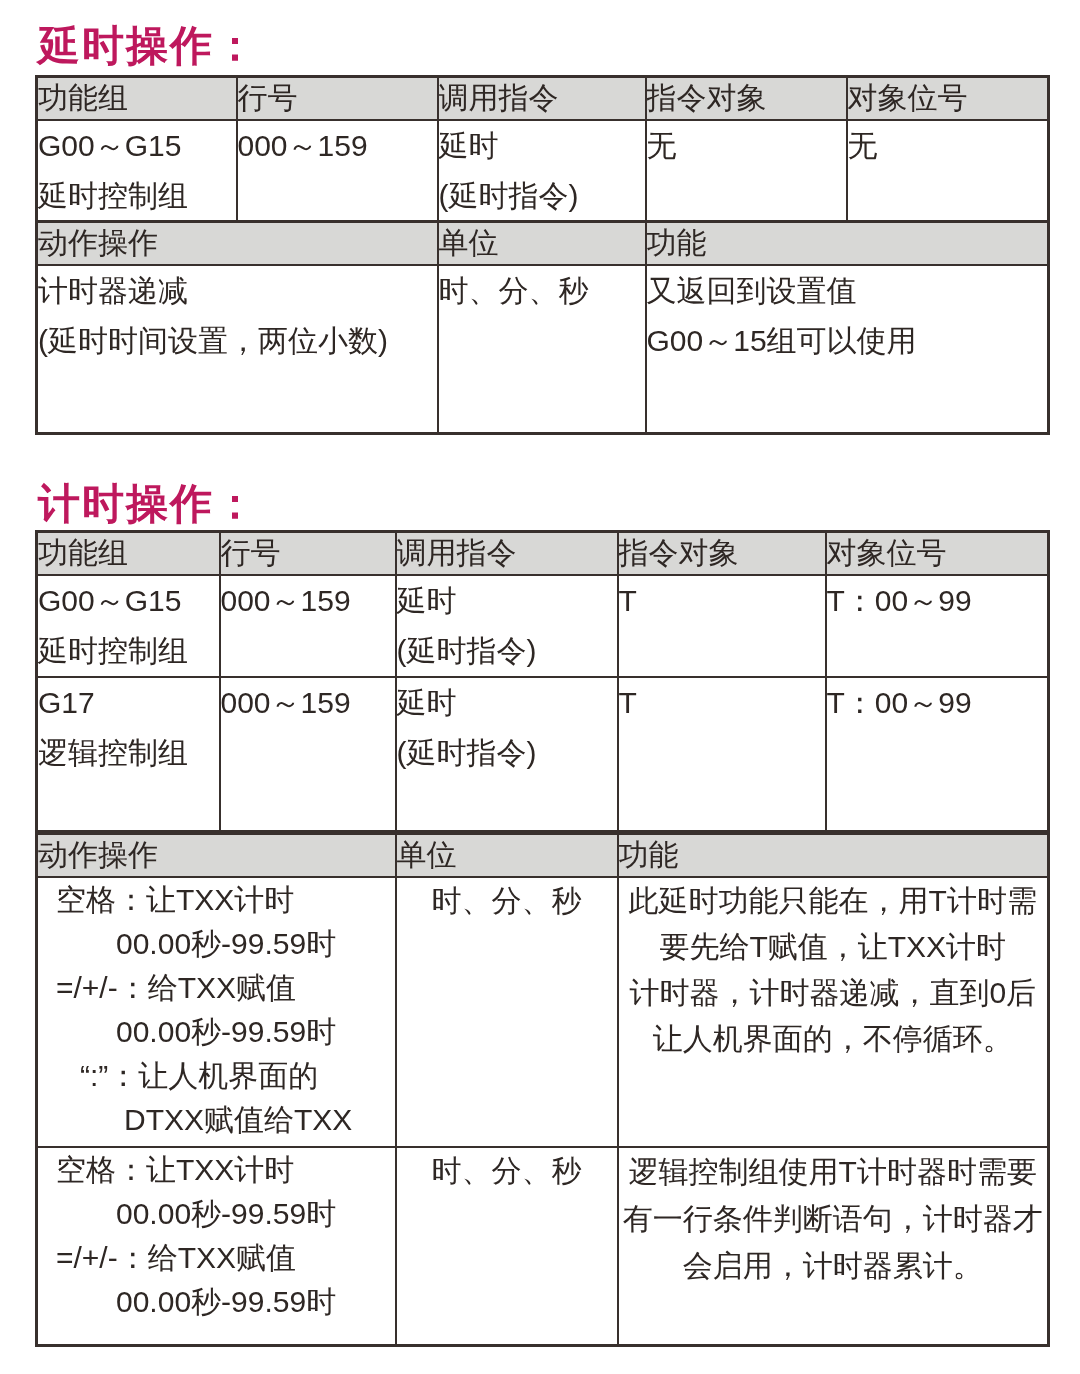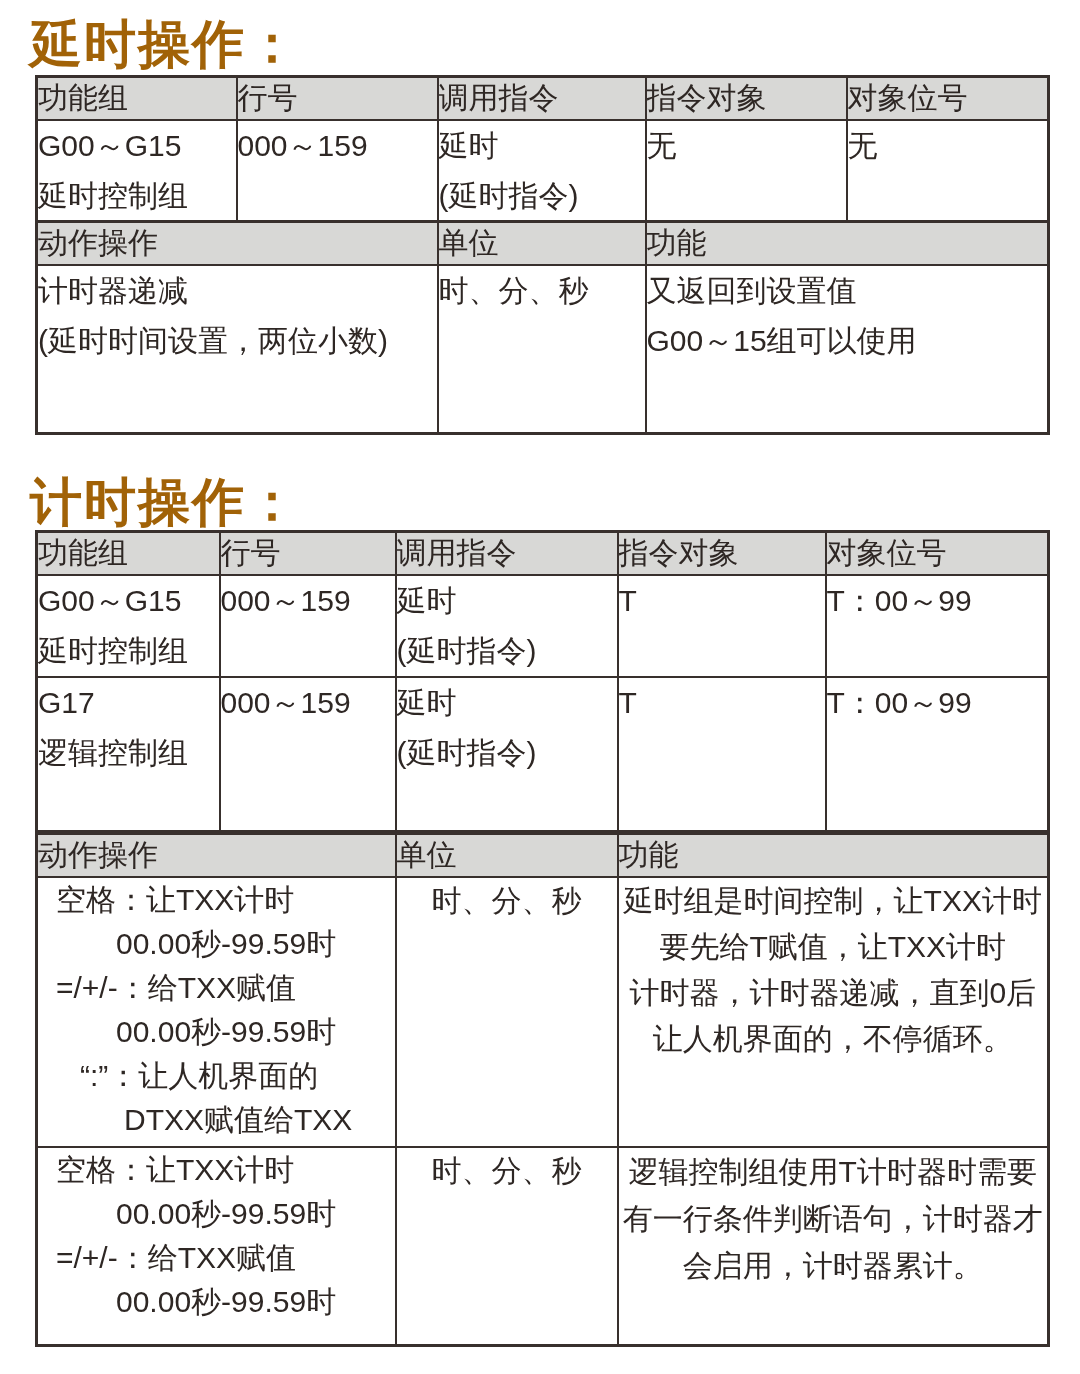--- a/index.html
+++ b/index.html
@@ -8,22 +8,22 @@
     --txt:#2e2724;
   }
   html,body{margin:0;padding:0;background:#ffffff;}
   body{
     width:1080px;height:1374px;
     font-family:"Liberation Sans","DejaVu Sans",sans-serif;
     color:var(--txt);
   }
   .page{position:relative;width:1080px;height:1374px;overflow:hidden;background:#fff;}
   .sec-title{
-    position:absolute;left:30px;margin:0;
-    font-size:52px;font-weight:bold;letter-spacing:2px;color:#a16207;
+    position:absolute;left:30px;margin:8px;
+    font-size:42px;font-weight:bold;letter-spacing:2px;color:#be185d;
   }
   #title-delay{top:10px;}
   #title-timing{top:468px;}
 
   table.tbl{
     position:absolute;left:35px;width:1012px;
     border-collapse:collapse;table-layout:fixed;
     border:3px solid var(--bc);
     font-size:30px;
   }
@@ -220,21 +220,21 @@
         <div class="ind-b">00.00秒-99.59时</div>
         <div class="ind-a">=/+/-：给TXX赋值</div>
         <div class="ind-b">00.00秒-99.59时</div>
         <div class="ind-c">“:”：让人机界面的</div>
         <div class="ind-d">DTXX赋值给TXX</div>
       </td>
       <td class="unit">
         <div>时、分、秒</div>
       </td>
       <td class="func">
-        <div>延时组是时间控制，让TXX计时</div>
+        <div>此延时功能只能在，用T计时需</div>
         <div>要先给T赋值，让TXX计时</div>
         <div>计时器，计时器递减，直到0后</div>
         <div>让人机界面的，不停循环。</div>
       </td>
     </tr>
     <tr class="r2">
       <td class="act">
         <div class="ind-a">空格：让TXX计时</div>
         <div class="ind-b">00.00秒-99.59时</div>
         <div class="ind-a">=/+/-：给TXX赋值</div>

